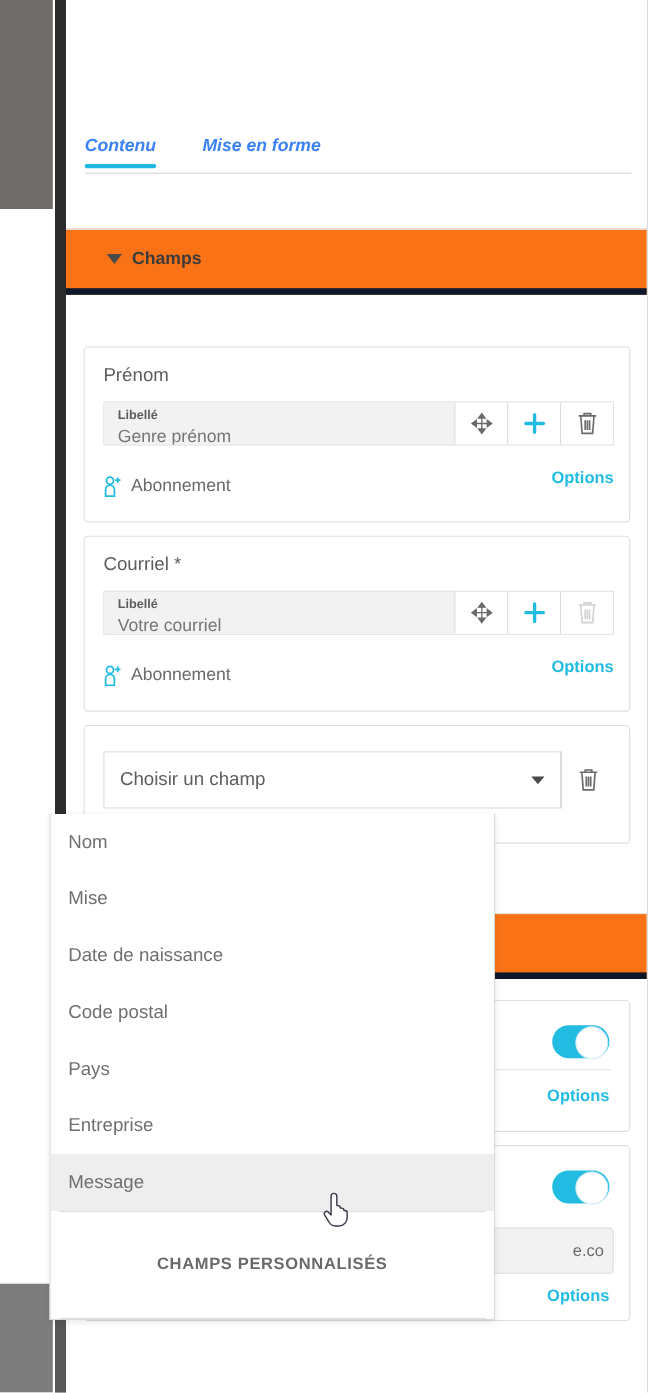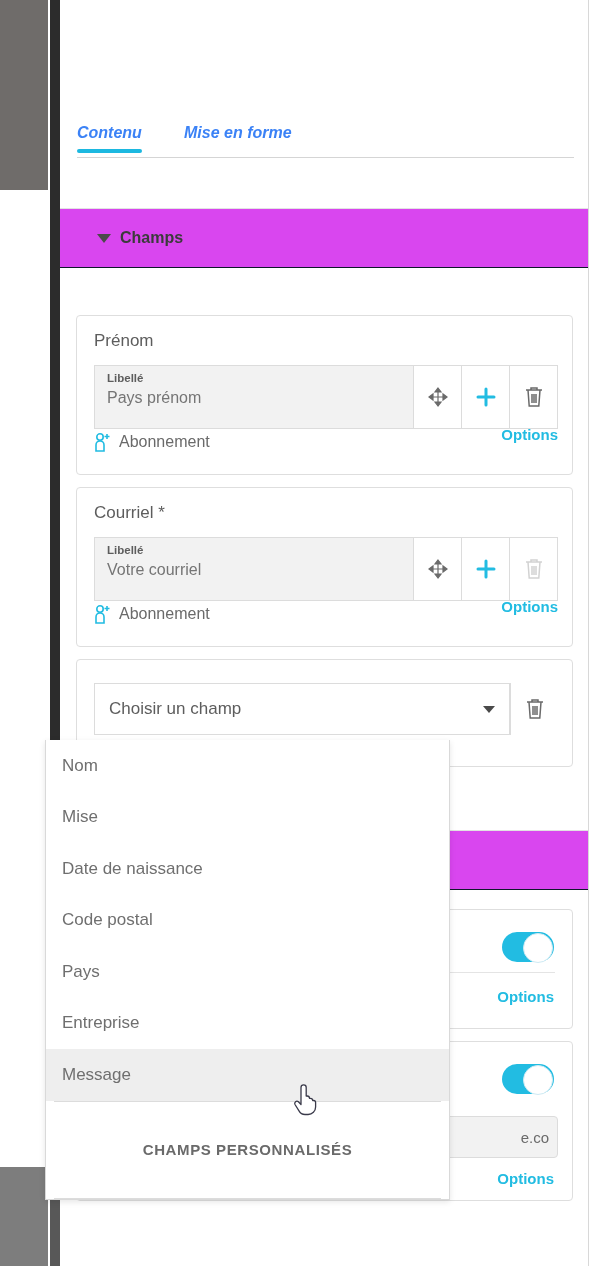--- a/index.html
+++ b/index.html
@@ -68,21 +68,21 @@
   .utab.t0 { left:0; }
   .utab.t1 { left:107px; }
   .utab.active::after {
     content:""; position:absolute; left:0; right:0; bottom:-2px; height:4px;
     background:#1cb8e0; border-radius:2px;
   }
 
   
   .section-band {
     position:absolute; left:0; width:528px; height:60px;
-    background:#d946ef; border-top:1px solid #e2e2e2; border-bottom:1px solid #0f172a;
+    background:#f97316; border-top:1px solid #e2e2e2; border-bottom:6px solid #0f172a;
     display:flex; align-items:center;
   }
   .section-band.s1 { top:208px; }
   .section-band.s2 { top:830px; }
   .caret {
     margin-left:37px; margin-right:9px; width:0; height:0;
     border-left:7px solid transparent; border-right:7px solid transparent;
     border-top:9px solid #4a4a4a;
   }
   .section-title { font-size:16px; font-weight:bold; color:#3b3b3b; }
@@ -96,21 +96,21 @@
   .card.c2 { top:487px; height:160px; }
   .card.c3 { top:659px; height:108px; }
   .card.c4 { top:909px; height:120px; }
   .card.c5 { top:1041px; height:160px; }
 
   .card-title {
     position:absolute; left:17px; top:15px; font-size:17px; color:#5d5d5d;
   }
 
   .field-row {
-    position:absolute; left:17px; top:49px; width:464px; height:64px;
+    position:absolute; left:17px; top:49px; width:464px; height:40px;
     display:flex; border:1px solid #dcdcdc;
   }
   .field-input {
     flex:1; background:#f2f2f2; padding:5px 12px 0 12px; overflow:hidden;
   }
   .field-label { font-size:11.5px; font-weight:bold; color:#5d5d5d; line-height:15px; }
   .field-value { font-size:16px; color:#757575; line-height:23px; }
   .act {
     width:48px; display:flex; align-items:center; justify-content:center;
     border-left:1px solid #dcdcdc; background:#ffffff; cursor:pointer;
@@ -205,21 +205,21 @@
     <div class="section-band s1">
       <div class="caret"></div>
       <div class="section-title">Champs</div>
     </div>
 
     <div class="card c1">
       <div class="card-title">Prénom</div>
       <div class="field-row">
         <div class="field-input">
           <div class="field-label">Libellé</div>
-          <div class="field-value">Pays prénom</div>
+          <div class="field-value">Genre prénom</div>
         </div>
         <div class="act icon">
           <svg width="22" height="22" viewBox="0 0 22 22">
             <path d="M11 2 L14 6 H8 Z M11 20 L8 16 H14 Z M2 11 L6 8 V14 Z M20 11 L16 14 V8 Z
                      M11 6 V16 M6 11 H16" fill="#6a6a6a" stroke="#6a6a6a" stroke-width="1.2"></path>
           </svg>
         </div>
         <div class="act icon">
           <svg width="22" height="22" viewBox="0 0 22 22">
             <path d="M11 3 V19 M3 11 H19" stroke="#22bce2" stroke-width="3" stroke-linecap="round"></path>

